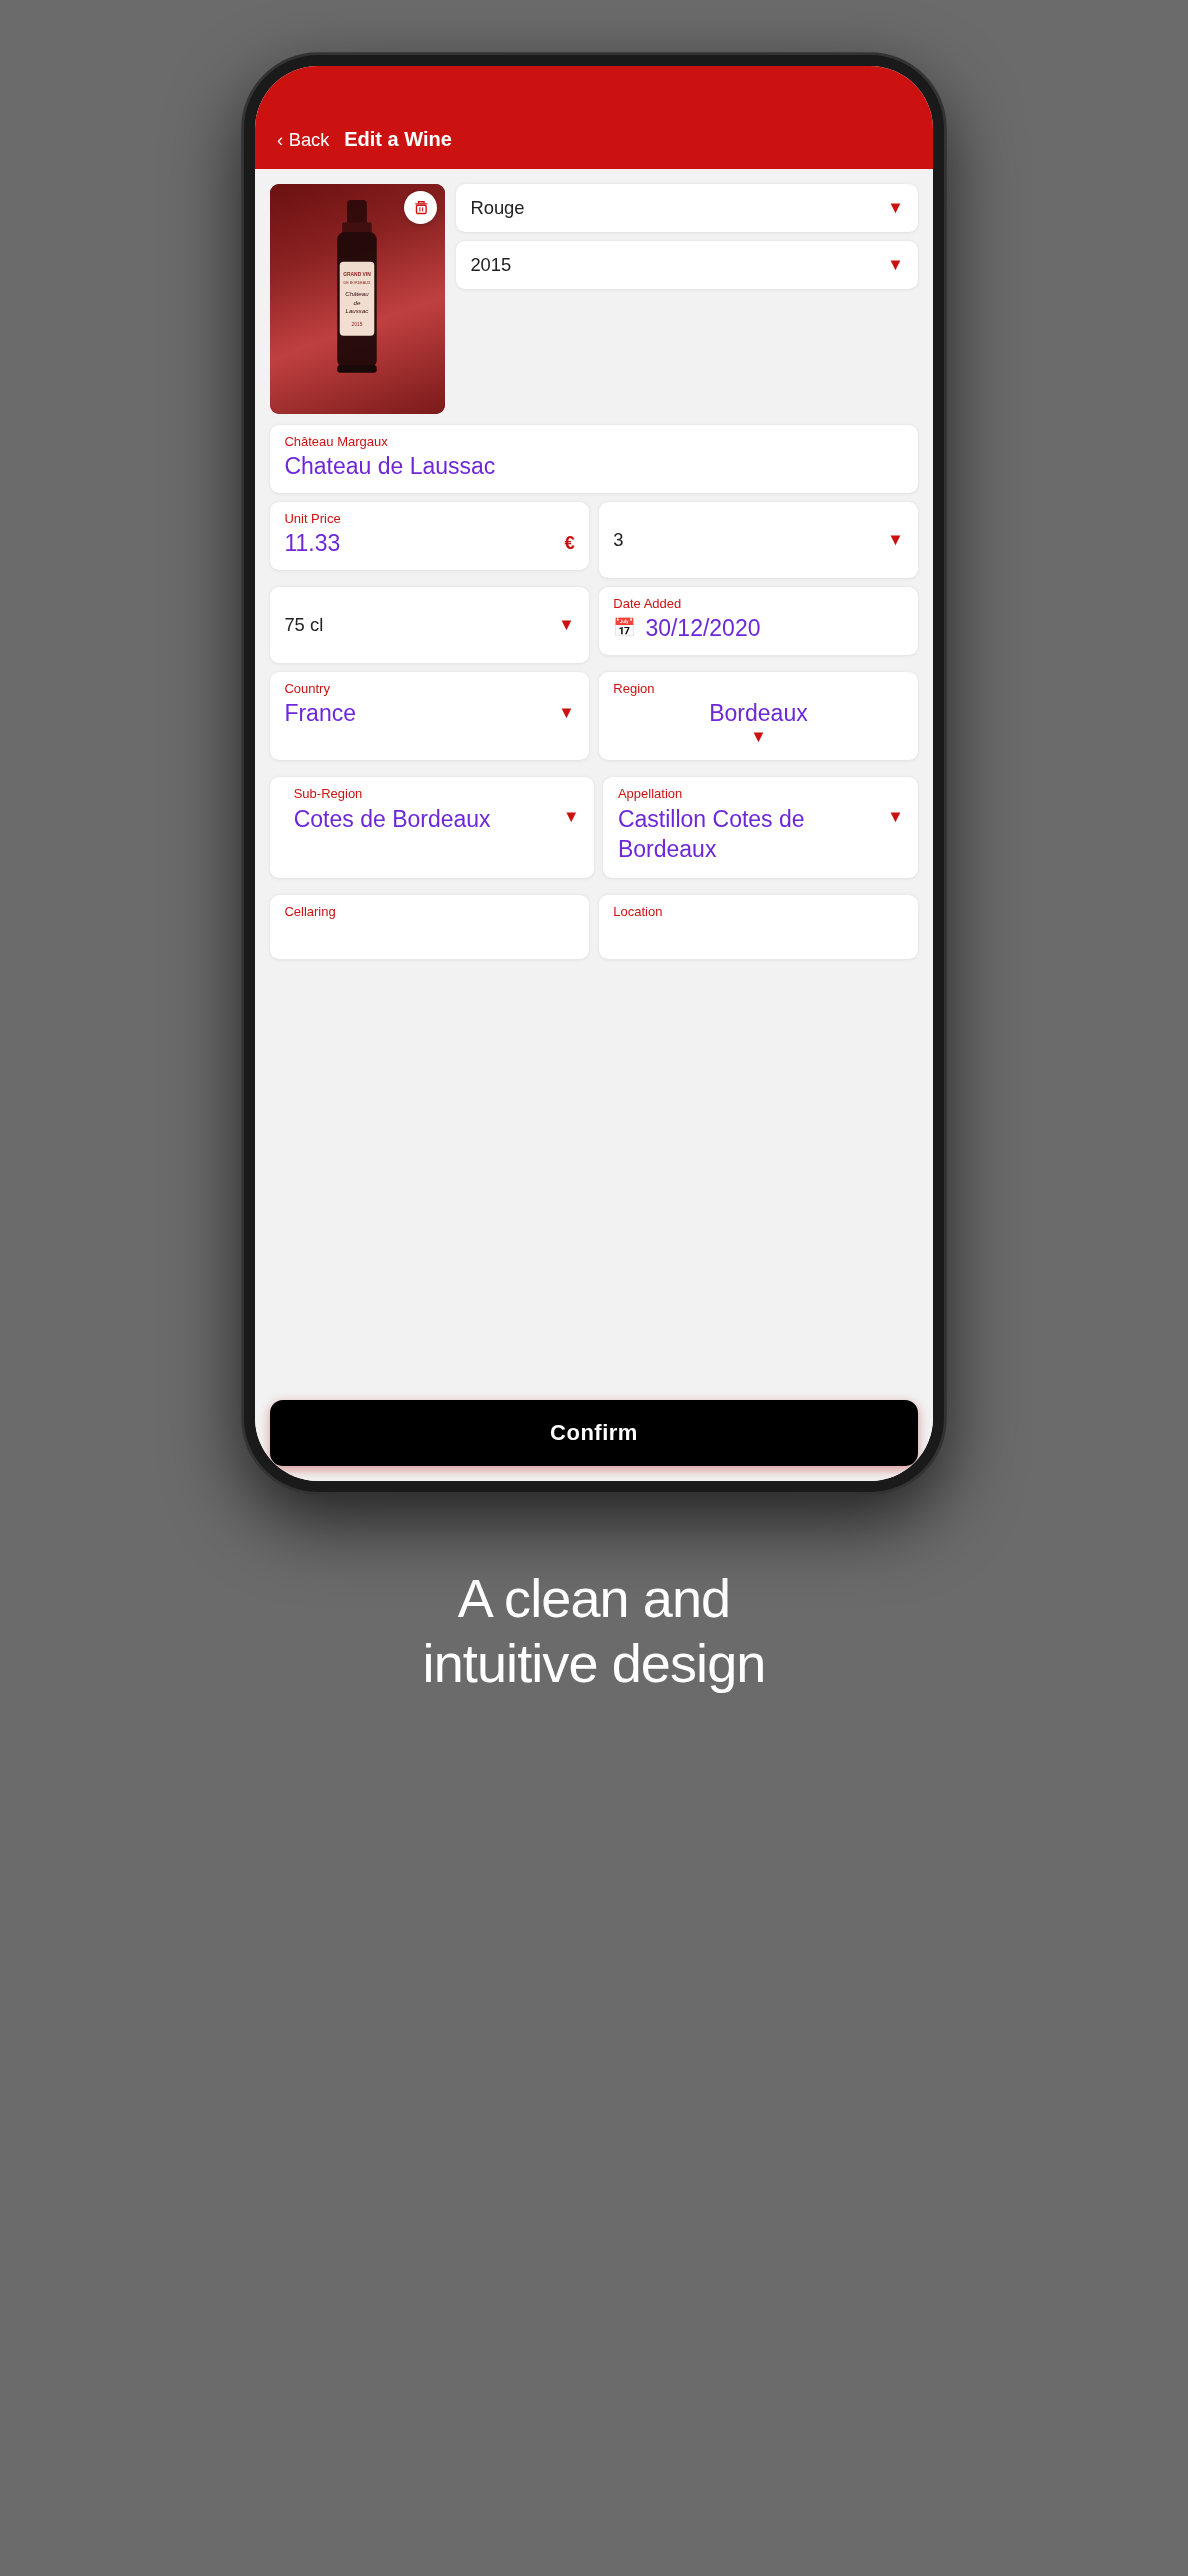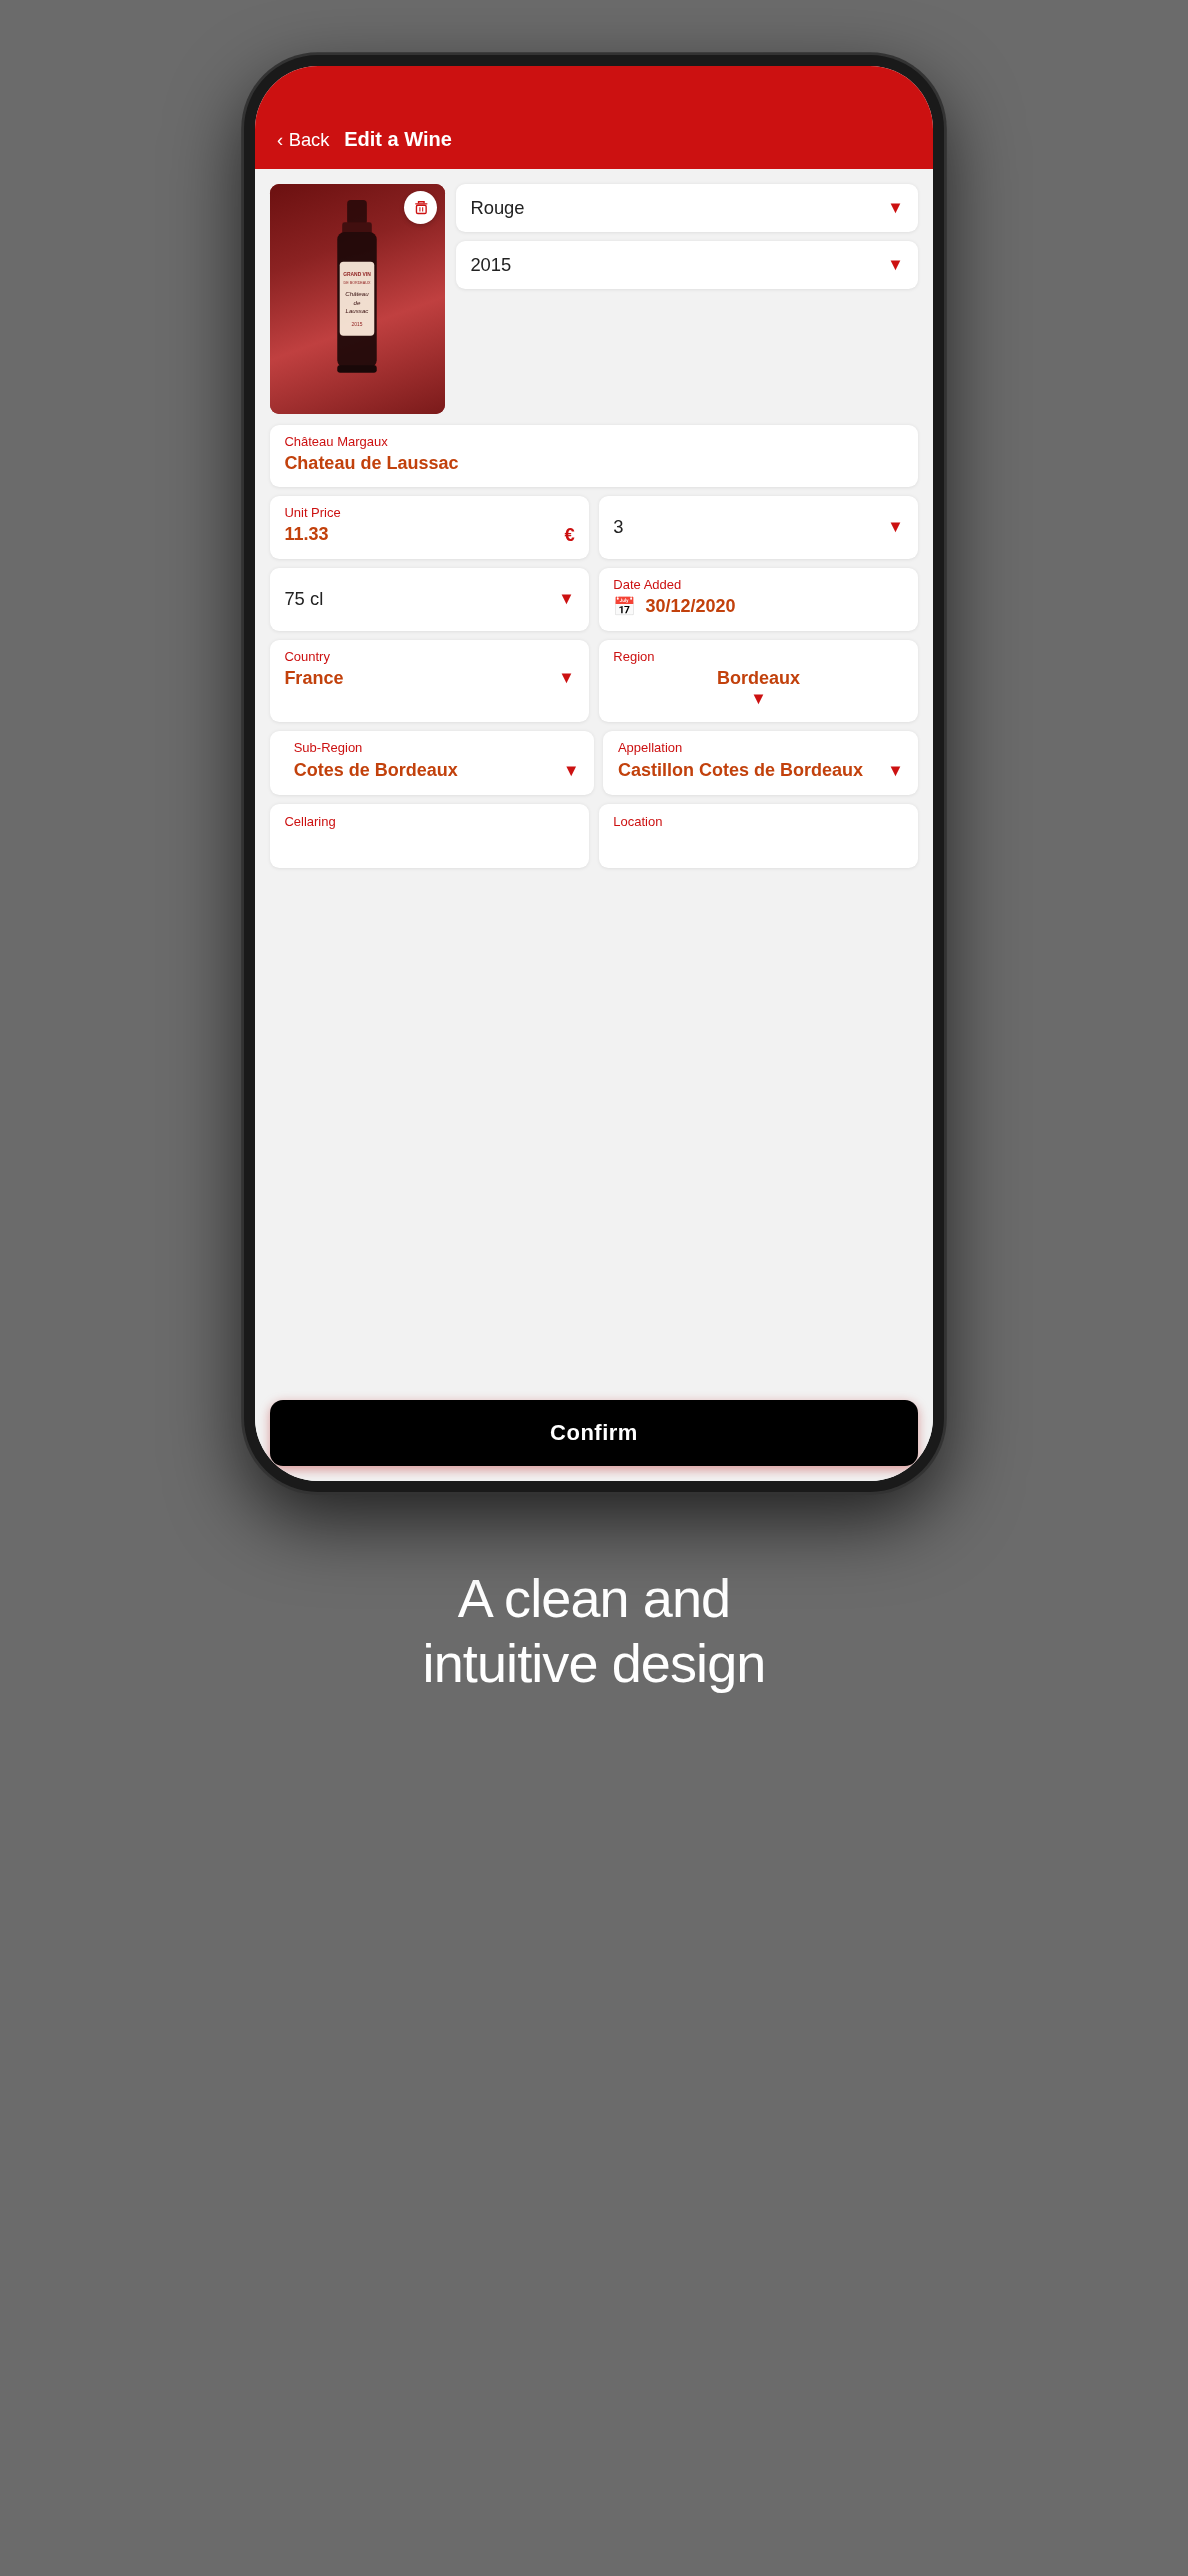--- a/index.html
+++ b/index.html
@@ -196,35 +196,35 @@
     }
 
     .field-label {
       font-size: 13px;
       color: #cc1111;
       font-weight: 500;
       margin-bottom: 3.7px;
     }
 
     .field-value {
-      font-size: 18px;
-      color: #c2410c;
-      font-weight: 700;
+      font-size: 23px;
+      color: #6d28d9;
+      font-weight: 400;
     }
 
     
     .two-col {
       display: flex;
       gap: 9.2px;
       margin-bottom: 9.2px;
     }
 
     .two-col .form-field {
       flex: 1;
-      margin-bottom: 0;
+      margin-bottom: 8px;
     }
 
     .price-row {
       display: flex;
       align-items: center;
       justify-content: space-between;
     }
 
     .euro-sign {
       color: #cc1111;

